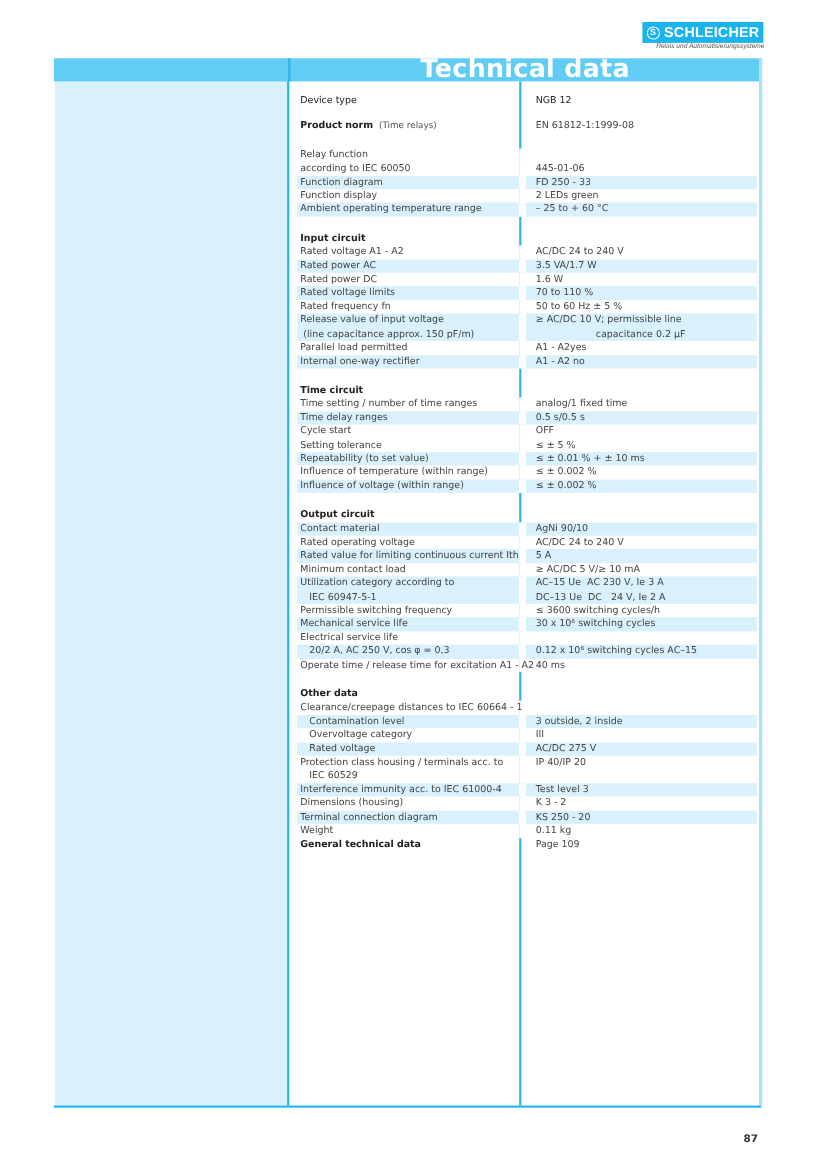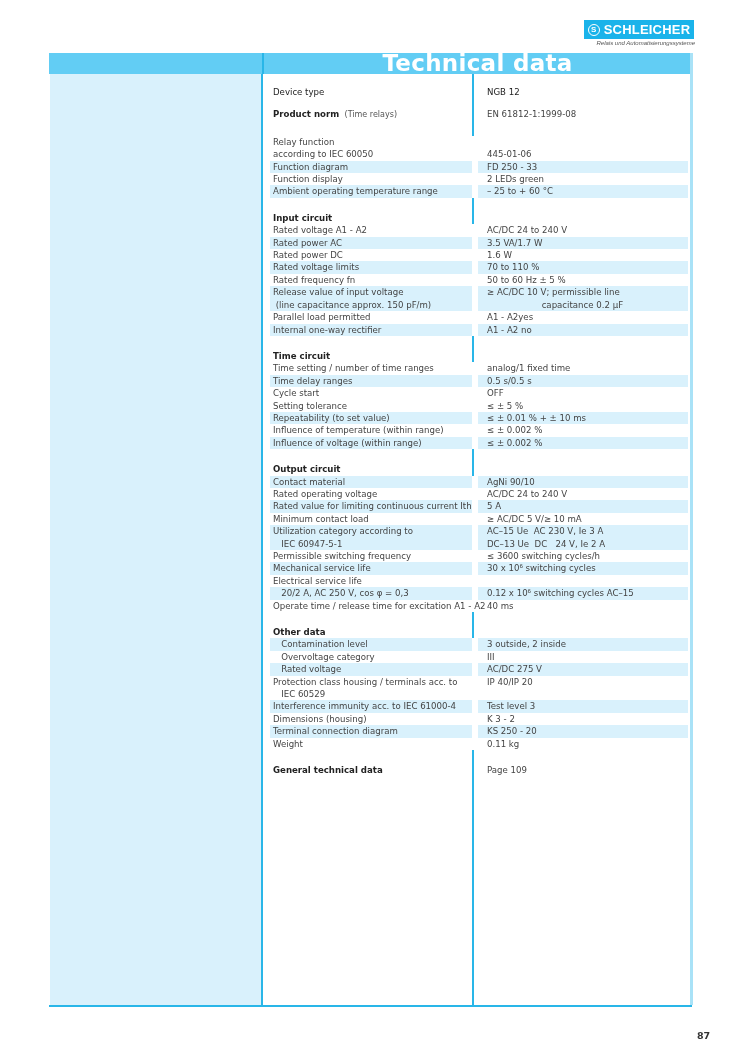--- a/index.html
+++ b/index.html
@@ -21,21 +21,21 @@
   .row.hl::before { content: ""; position: absolute; left: 0; right: 0; top: 0; bottom: 0; background: #d9f1fc; z-index: 0; }
   .row .gap { position: absolute; left: 202px; width: 6px; top: 0; bottom: 0; background: #fff; z-index: 1; }
   .row.hl .gap { background: #fff; }
   .lbl { width: 206px; padding-left: 3px; z-index: 2; white-space: pre; }
   .val { padding-left: 8px; z-index: 2; white-space: pre; }
   .row.bold .lbl, .row.bold .val { font-weight: normal; color: #222; }
   .section { font-weight: bold; color: #222; padding-left: 3px; margin-top: 10px; }
   .spacer { height: 10px; }
   .norm-note { font-weight: normal; color: #555; font-size: 8px; }
 
-  .page-num { position: absolute; left: 697px; top: 1030px; font-weight: bold; font-size: 9.5px; color: #333; }
+  .page-num { position: absolute; left: 676px; top: 1030px; font-weight: bold; font-size: 9.5px; color: #333; }
 </style>
 </head>
 <body>
 
 <div class="logo">
   <span class="mark">S</span>
   <span>SCHLEICHER</span>
 </div>
 <div class="tagline">Relais und Automatisierungssysteme</div>
 
@@ -220,20 +220,25 @@
       <span class="lbl">   20/2 A, AC 250 V, cos φ = 0,3</span>
       <span class="val">0.12 x 10⁶ switching cycles AC–15</span>
     </div>
   <div class="row">
       <span class="gap"></span>
       <span class="lbl">Operate time / release time for excitation A1 - A2</span>
       <span class="val">40 ms</span>
     </div>
 
   <div class="section" style="margin-top:14px">Other data</div>
+  <div class="row">
+      <span class="gap"></span>
+      <span class="lbl">Clearance/creepage distances to IEC 60664 - 1</span>
+      <span class="val"></span>
+    </div>
   <div class="row hl">
       <span class="gap"></span>
       <span class="lbl">   Contamination level</span>
       <span class="val">3 outside, 2 inside</span>
     </div>
   <div class="row">
       <span class="gap"></span>
       <span class="lbl">   Overvoltage category</span>
       <span class="val">III</span>
     </div>
@@ -266,19 +271,19 @@
       <span class="gap"></span>
       <span class="lbl">Terminal connection diagram</span>
       <span class="val">KS 250 - 20</span>
     </div>
   <div class="row">
       <span class="gap"></span>
       <span class="lbl">Weight</span>
       <span class="val">0.11 kg</span>
     </div>
 
-  <div class="row" style="margin-top:14px">
+  <div class="row" style="">
     <span class="lbl" style="font-weight:bold;color:#222">General technical data</span>
     <span class="val">Page 109</span>
   </div>
 </div>
 
 <div class="page-num">87</div>
 
 </body></html>

